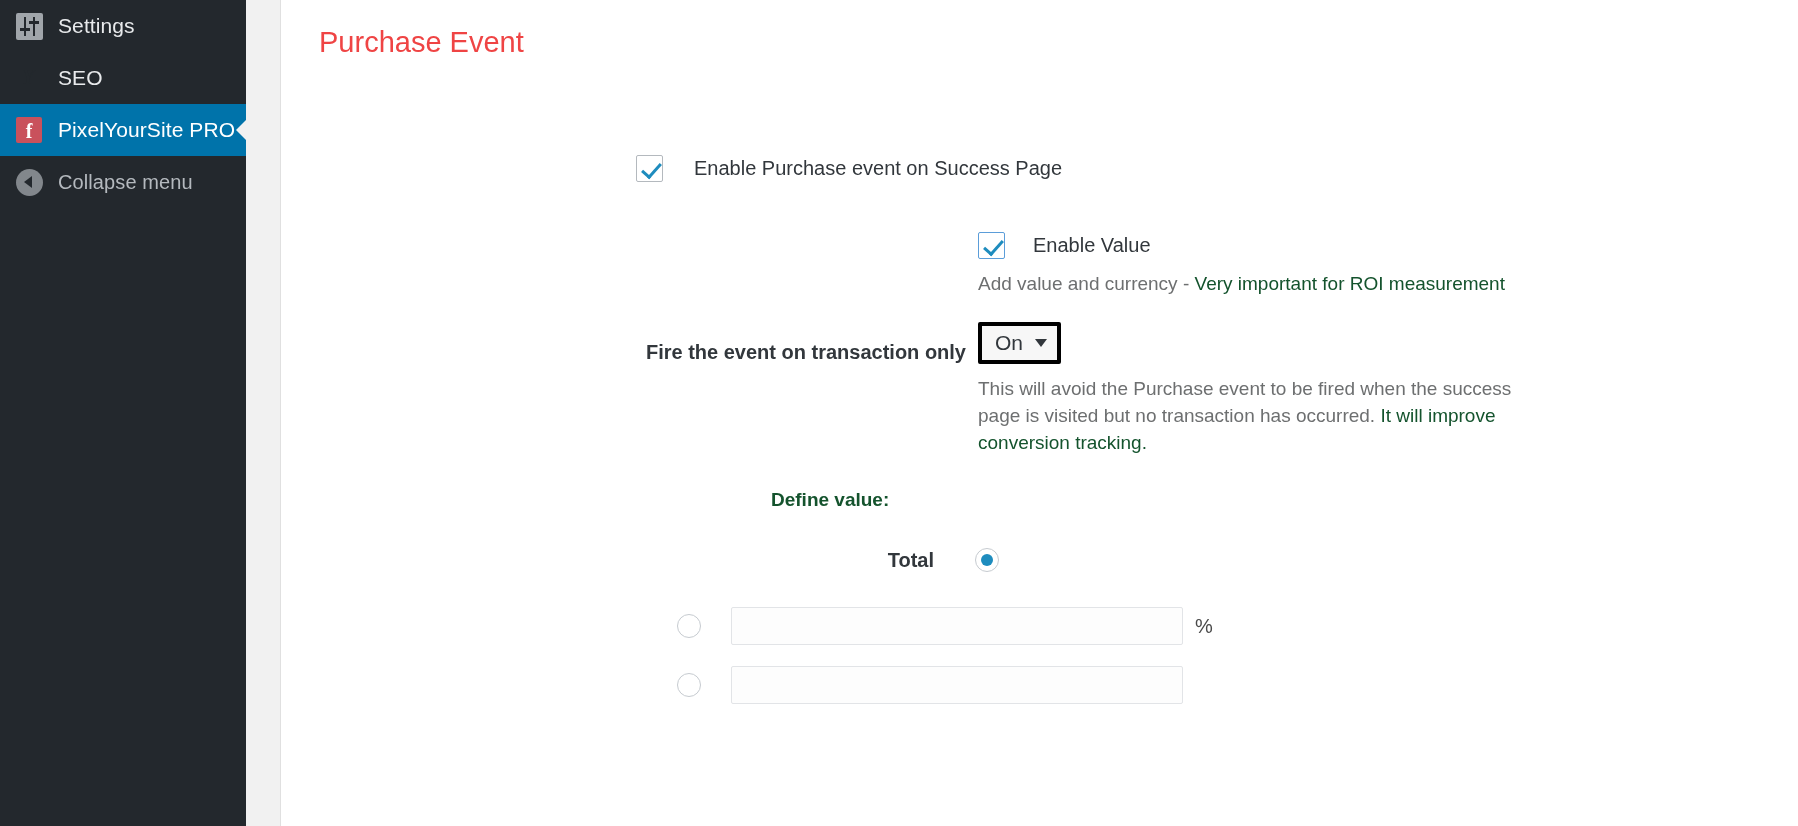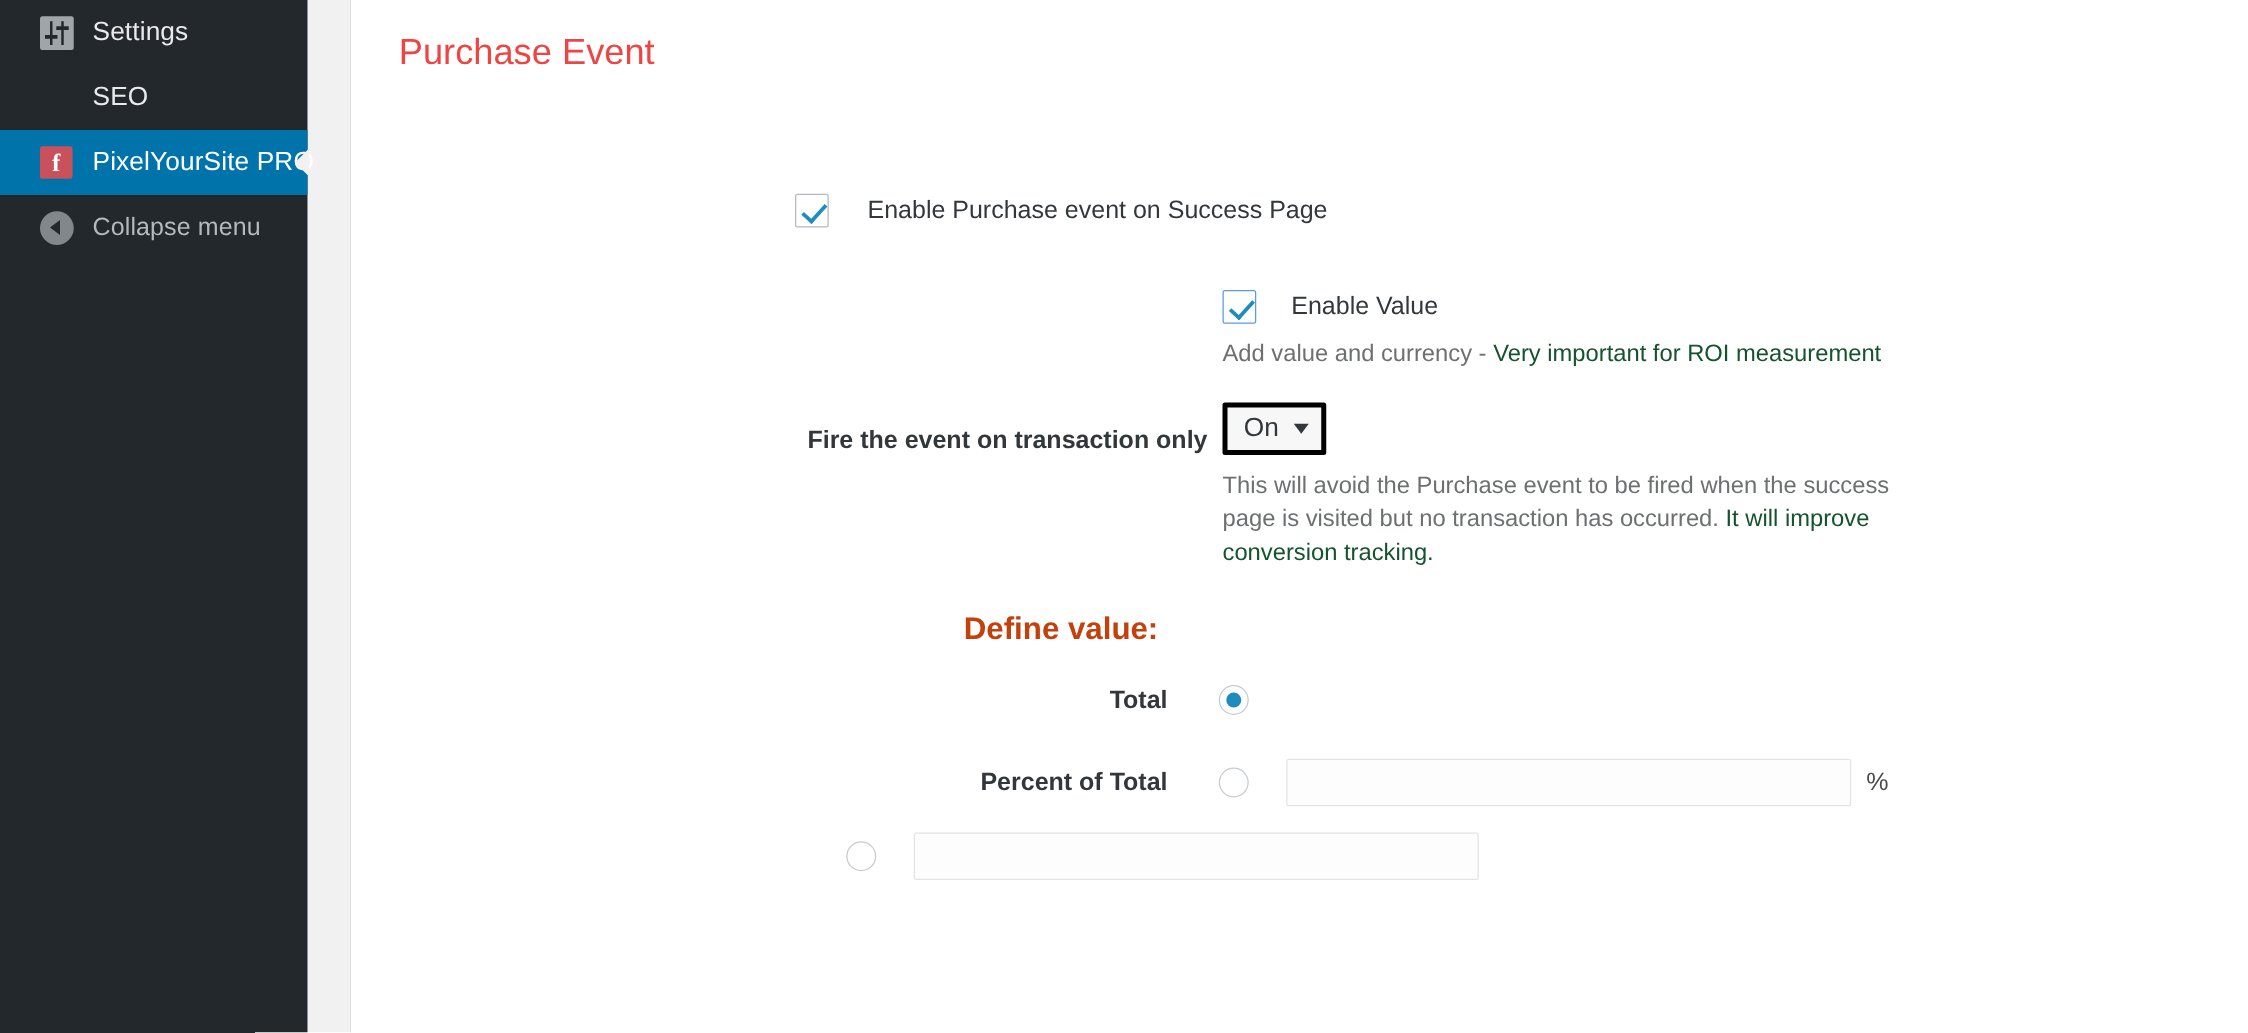--- a/index.html
+++ b/index.html
@@ -23,21 +23,21 @@
     min-width: 246px;
     background: #23282d;
     color: #e5e5e5;
     position: relative;
     padding-top: 0px;
   }
   .menu-item {
     display: flex;
     align-items: center;
     height: 52px;
-    padding-left: 30px;
+    padding-left: 14px;
     position: relative;
     cursor: pointer;
   }
   .menu-item .mi-icon {
     width: 30px; height: 30px;
     margin-right: 14px;
     display: flex; align-items: center; justify-content: center;
     flex: 0 0 30px;
   }
   .menu-item .mi-label {
@@ -264,23 +264,23 @@
   
   .tinput {
     height: 38px;
     background: #fdfdfd;
     border: 1px solid #e2e4e7;
     border-radius: 2px;
     cursor: text;
   }
 
   .define-heading {
-    font-size: 25px;
+    font-size: 19px;
     font-weight: bold;
-    color: #c2410c;
+    color: #14532d;
     white-space: nowrap;
   }
   .pct {
     font-size: 20px;
     color: #4a4a4a;
   }
 </style>
 </head>
 <body>
 
@@ -361,21 +361,20 @@
     </div>
 
     <div class="define-heading" style="position:absolute; left:490px; top:489px;">Define value:</div>
 
     <div class="row" style="left:355px; top:548px; align-items:center;">
       <span class="lbl-strong" style="width:298px; display:inline-block;">Total</span>
       <span class="radio selected" style="margin-left:41px;"></span>
     </div>
 
     <div class="row" style="left:355px; top:607px; align-items:center;">
-      <span class="lbl-strong" style="width:298px; display:inline-block;">Percent of Total</span>
       <span class="radio" style="margin-left:41px;"></span>
       <span class="tinput" style="width:452px; margin-left:30px;"></span>
       <span class="pct" style="margin-left:12px;">%</span>
     </div>
 
     <div class="row" style="left:355px; top:666px; align-items:center;">
       <span class="radio" style="margin-left:41px;"></span>
       <span class="tinput" style="width:452px; margin-left:30px;"></span>
     </div>
 

